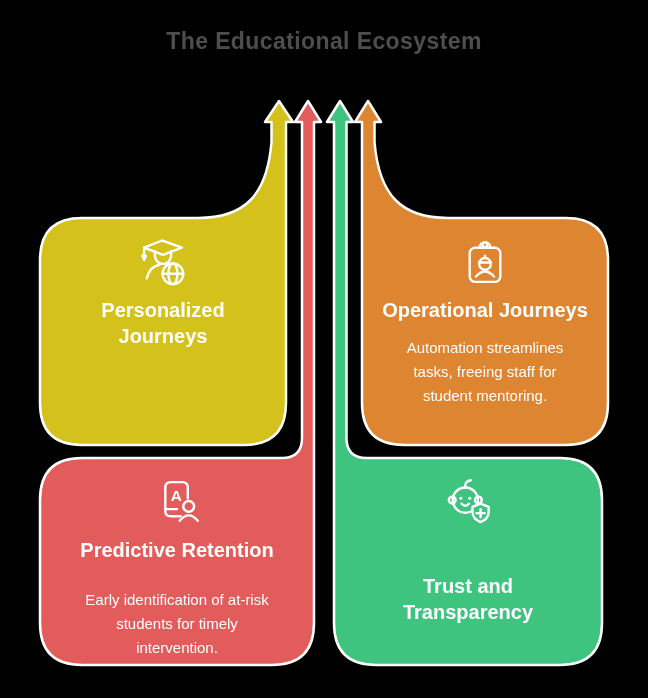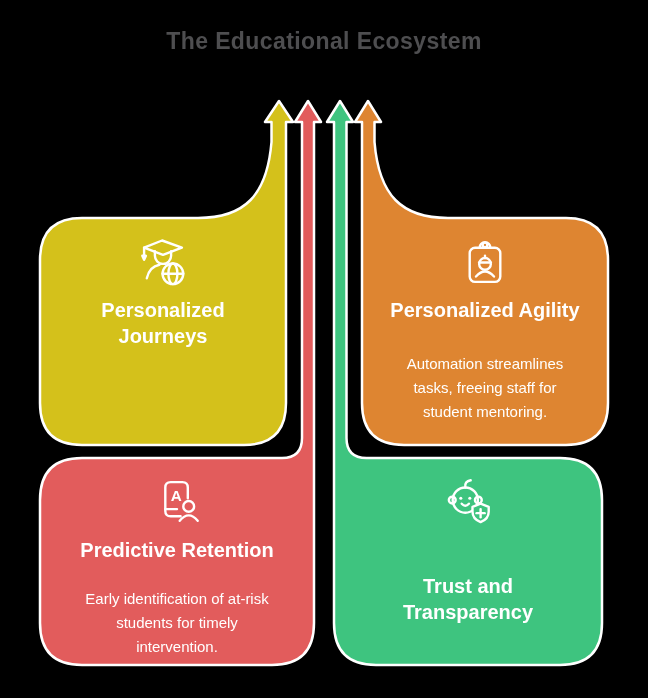--- a/index.html
+++ b/index.html
@@ -17,28 +17,28 @@
   .card {
     position:absolute; display:flex; flex-direction:column;
     align-items:center; text-align:center; color:#fff;
   }
   .card-icon { width:54px; height:54px; }
   .card-icon * { vector-effect:non-scaling-stroke; }
   .ic { fill:none; stroke:#fff; stroke-width:2.4; stroke-linecap:round; stroke-linejoin:round; }
   .ic-fill { stroke:#fff; stroke-width:2.4; stroke-linecap:round; stroke-linejoin:round; }
   .ic-dot { stroke:none; fill:#fff; }
   .ic-letter { fill:#fff; stroke:none; font-family:"Liberation Sans",sans-serif; font-weight:bold; font-size:17px; }
-  .card-title { margin:16px; font-size:20px; font-weight:bold; line-height:26px; white-space:pre-line;text-align:center; }
+  .card-title { margin:0; font-size:20px; font-weight:bold; line-height:26px; white-space:pre-line;text-align:center; }
   .card-desc  { margin:0; font-size:15px; line-height:24px; white-space:pre-line; }
   .top-card    { top:218px; padding-top:18px; }
   .bottom-card { top:458px; padding-top:16px; }
   .top-card .card-title    { margin-top:7px; }
   .top-card .card-desc     { margin-top:13px; }
   .bottom-card .card-title { margin-top:9px; }
-  .bottom-card .card-desc  { margin-top:8px; }
+  .bottom-card .card-desc  { margin-top:25px; }
   .card-yellow { left:40px;  width:246px; }
   .card-orange { left:362px; width:246px; }
   .card-red    { left:40px;  width:274px; }
   .card-green  { left:334px; width:268px;gap:36px; }
 </style>
 </head>
 <body>
 
 <div class="stage">
 
@@ -93,21 +93,21 @@
   <div class="card top-card card-orange">
     <svg class="card-icon" viewBox="0 0 60 60">
       <rect class="ic" x="13" y="13" width="34" height="38" rx="6"></rect>
       <path class="ic" d="M 24 13 a 6 6 0 0 1 12 0"></path>
       <circle class="ic" cx="30" cy="10" r="2.6"></circle>
       <circle class="ic" cx="30" cy="31" r="6.5"></circle>
       <path class="ic" d="M 23.5 29.5 h 13"></path>
       <line class="ic" x1="30" y1="22" x2="30" y2="24.5"></line>
       <path class="ic" d="M 20 45 q 10 -11 20 0"></path>
     </svg>
-    <h2 class="card-title">Personalized Agility</h2>
+    <h2 class="card-title">Operational Journeys</h2>
     <p class="card-desc">Automation streamlines
 tasks, freeing staff for
 student mentoring.</p>
   </div>
 
   <div class="card bottom-card card-red">
     <svg class="card-icon" viewBox="0 0 60 60">
       <path class="ic" d="M 34 47 H 23 Q 17 47 17 41 V 15 Q 17 9 23 9 H 36 Q 42 9 42 15 V 27"></path>
       <line class="ic" x1="17" y1="39" x2="30" y2="39"></line>
       <text class="ic-letter" x="23" y="30">A</text>

